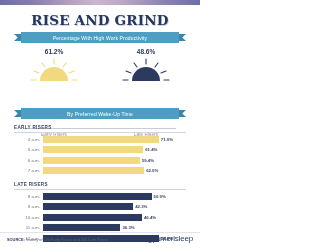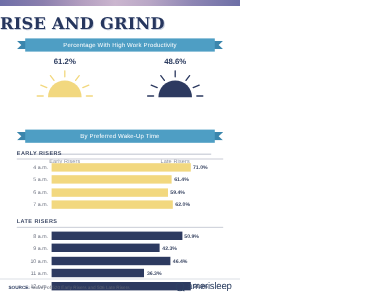--- a/index.html
+++ b/index.html
@@ -24,21 +24,21 @@
     top: 0; left: 0;
     width: 200px;
     height: 5px;
     background: linear-gradient(90deg,#6f6fa8 0%,#8b7fae 18%,#b39ec0 34%,#cbb6cf 48%,#b9a7c6 62%,#8e86b4 80%,#6d6fa6 100%);
   }
   
   .title {
     position: absolute;
     top: 12px; left: 0;
     width: 200px;
-    text-align: left;
+    text-align: center;
     font-family: "DejaVu Serif", serif;
     font-weight: bold;
     font-size: 13.5px;
     letter-spacing: 0.2px;
     color: #26365e;
     text-shadow: 0.7px 0.7px 0 rgba(180,190,210,0.75);
   }
   
   .ribbon {
     position: absolute;

